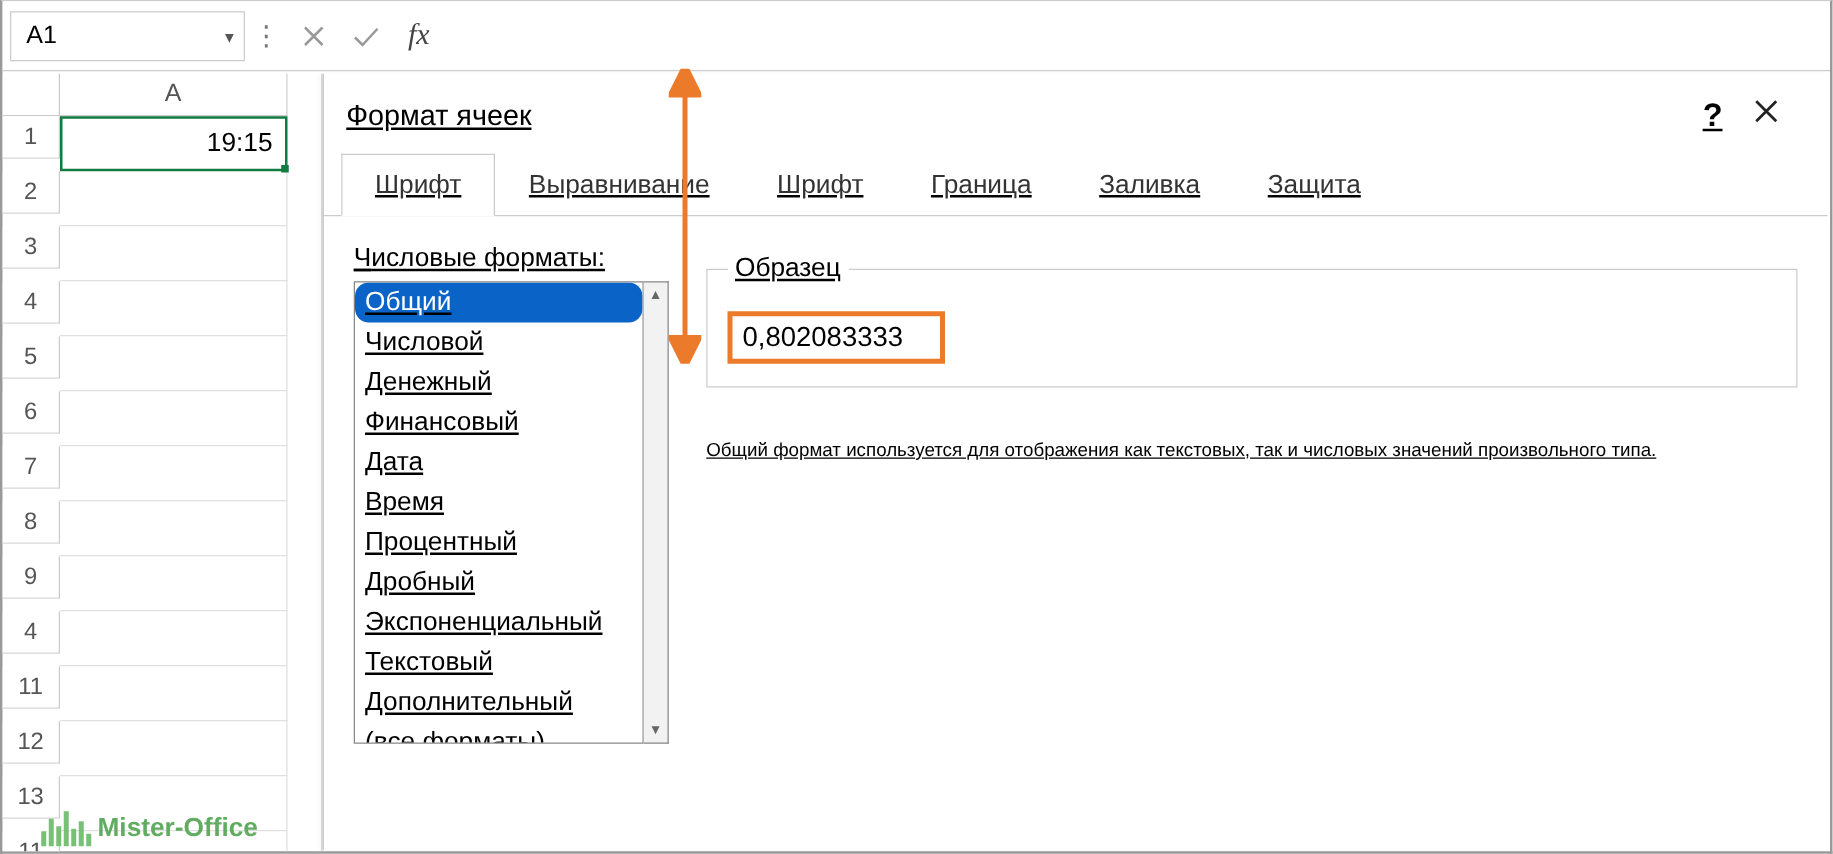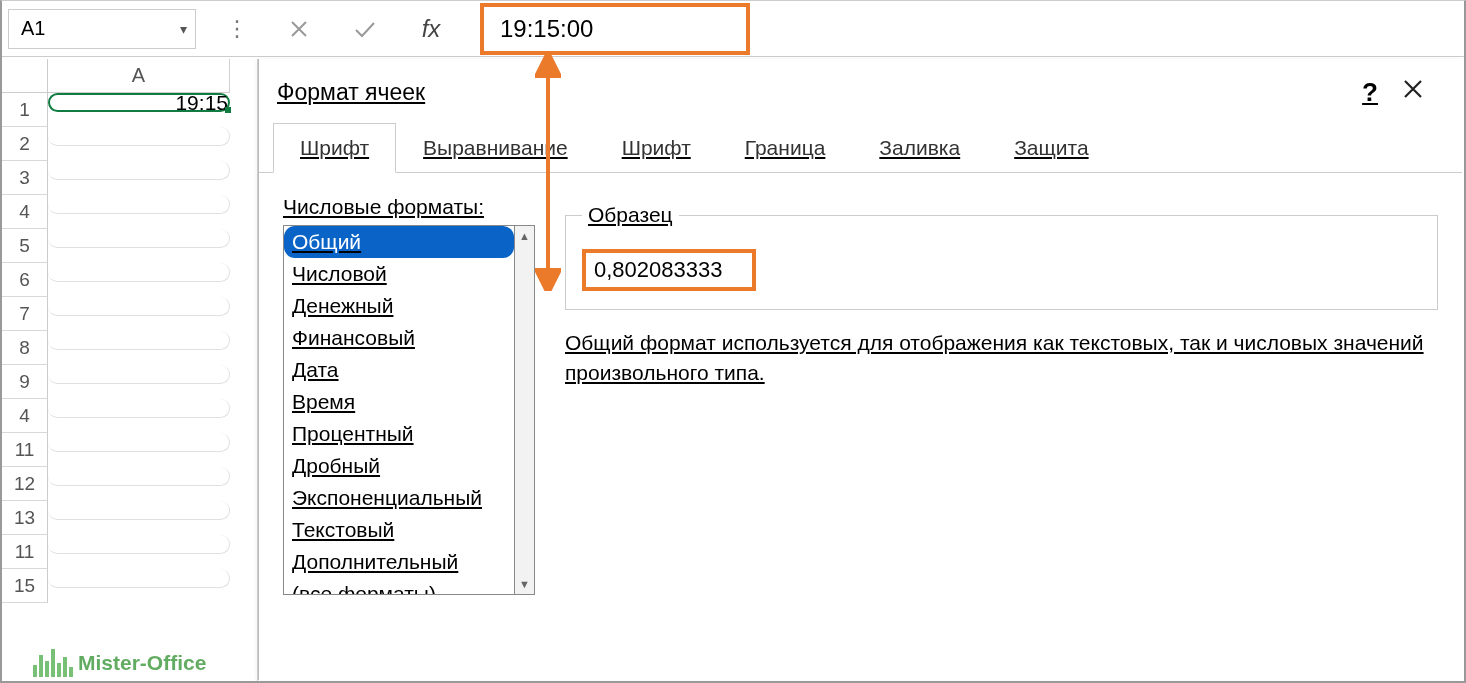--- a/index.html
+++ b/index.html
@@ -15,21 +15,20 @@
     font-size: 19px;
   }
   
   .fbar {
     display: flex;
     align-items: center;
     height: 56px;
     border-bottom: 1px solid #ccc;
     background: #fff;
     padding-left: 6px;
-    gap: 24px;
   }
   .namebox {
     width: 188px;
     height: 40px;
     border: 1px solid #ccc;
     display: flex;
     align-items: center;
     padding: 0 8px 0 12px;
     font-size: 20px;
     background:#fff;
@@ -40,21 +39,21 @@
   }
   .fsep {
     width: 34px; text-align:center; color:#777; font-size:22px;
     display:flex; align-items:center; justify-content:center;
   }
   .fbtn {
     width: 42px; height: 40px;
     display:flex; align-items:center; justify-content:center;
     color:#888;
   }
-  .fbtn.fx { color:#444; font-style: italic; font-family: Liberation Sans, sans-serif; font-size:24px;}
+  .fbtn.fx { color:#444; font-style: italic; font-family: Liberation Serif, serif; font-size:24px;}
   .finput {
     flex: 0 0 auto;
     width: 270px;
     height: 52px;
     border: 4px solid #eb7a2a;
     display:flex; align-items:center;
     padding: 0 16px;
     font-size: 24px;
     margin-left: 4px;
   }
@@ -84,26 +83,25 @@
     width:46px; height:34px;
     border-right:1px solid #ccc; border-bottom:1px solid #d8d8d8;
     display:flex; align-items:center; justify-content:center;
     font-size:19px; color:#555;
     background:#fff;
   }
   .rowline {
     display:flex;
   }
   .cell {
-    width:182px; height:19px;
+    width:182px; height:44px;
     border-right:1px solid #e0e0e0; border-bottom:1px solid #e0e0e0;
     display:flex; align-items:center; justify-content:flex-end;
-    padding-right:0;
+    padding-right:10px;
     font-size:21px;
-    border-radius:13px;
   }
   .cellA1 {
     border:2px solid #107c41;
     position:relative;
   }
   .cellA1::after{
     content:""; position:absolute; right:-3px; bottom:-3px;
     width:6px; height:6px; background:#107c41;
   }
   
@@ -198,22 +196,22 @@
   .sampleBox legend{
     padding:0 6px; font-size:21px;
   }
   .sampleVal {
     display:inline-block;
     border:4px solid #eb7a2a;
     padding: 4px 30px 4px 8px;
     font-size:22px;
   }
   .desc {
-    margin-top: 18px;
-    font-size:21px;
+    margin-top: 40px;
+    font-size:15px;
     line-height:1.45;
     max-width: 870px;
   }
   
   .arrow {
     position:absolute;
     left: 543px;
     top: 54px;
     width: 6px;
     height: 232px;
@@ -252,23 +250,20 @@
     <svg width="20" height="20" viewBox="0 0 20 20">
         <path d="M3 3 L17 17 M17 3 L3 17" stroke="#999" stroke-width="2" fill="none"></path>
       </svg>
   </div>
   <div class="fbtn">
     <svg width="24" height="20" viewBox="0 0 24 20">
         <path d="M3 11 L9 17 L21 4" stroke="#999" stroke-width="2" fill="none"></path>
       </svg>
   </div>
   <div class="fbtn fx">fx</div>
-  <div class="finput">
-    <span>19:15:00</span>
-  </div>
 </div>
 
 <div class="sheet">
   <div class="corner"></div>
   <div class="colhdr">A</div>
   <div class="rows" id="rows">
       <div class="rowline">
         <div class="rowhdr">1</div>
         <div class="cell cellA1">19:15</div>
       </div>

